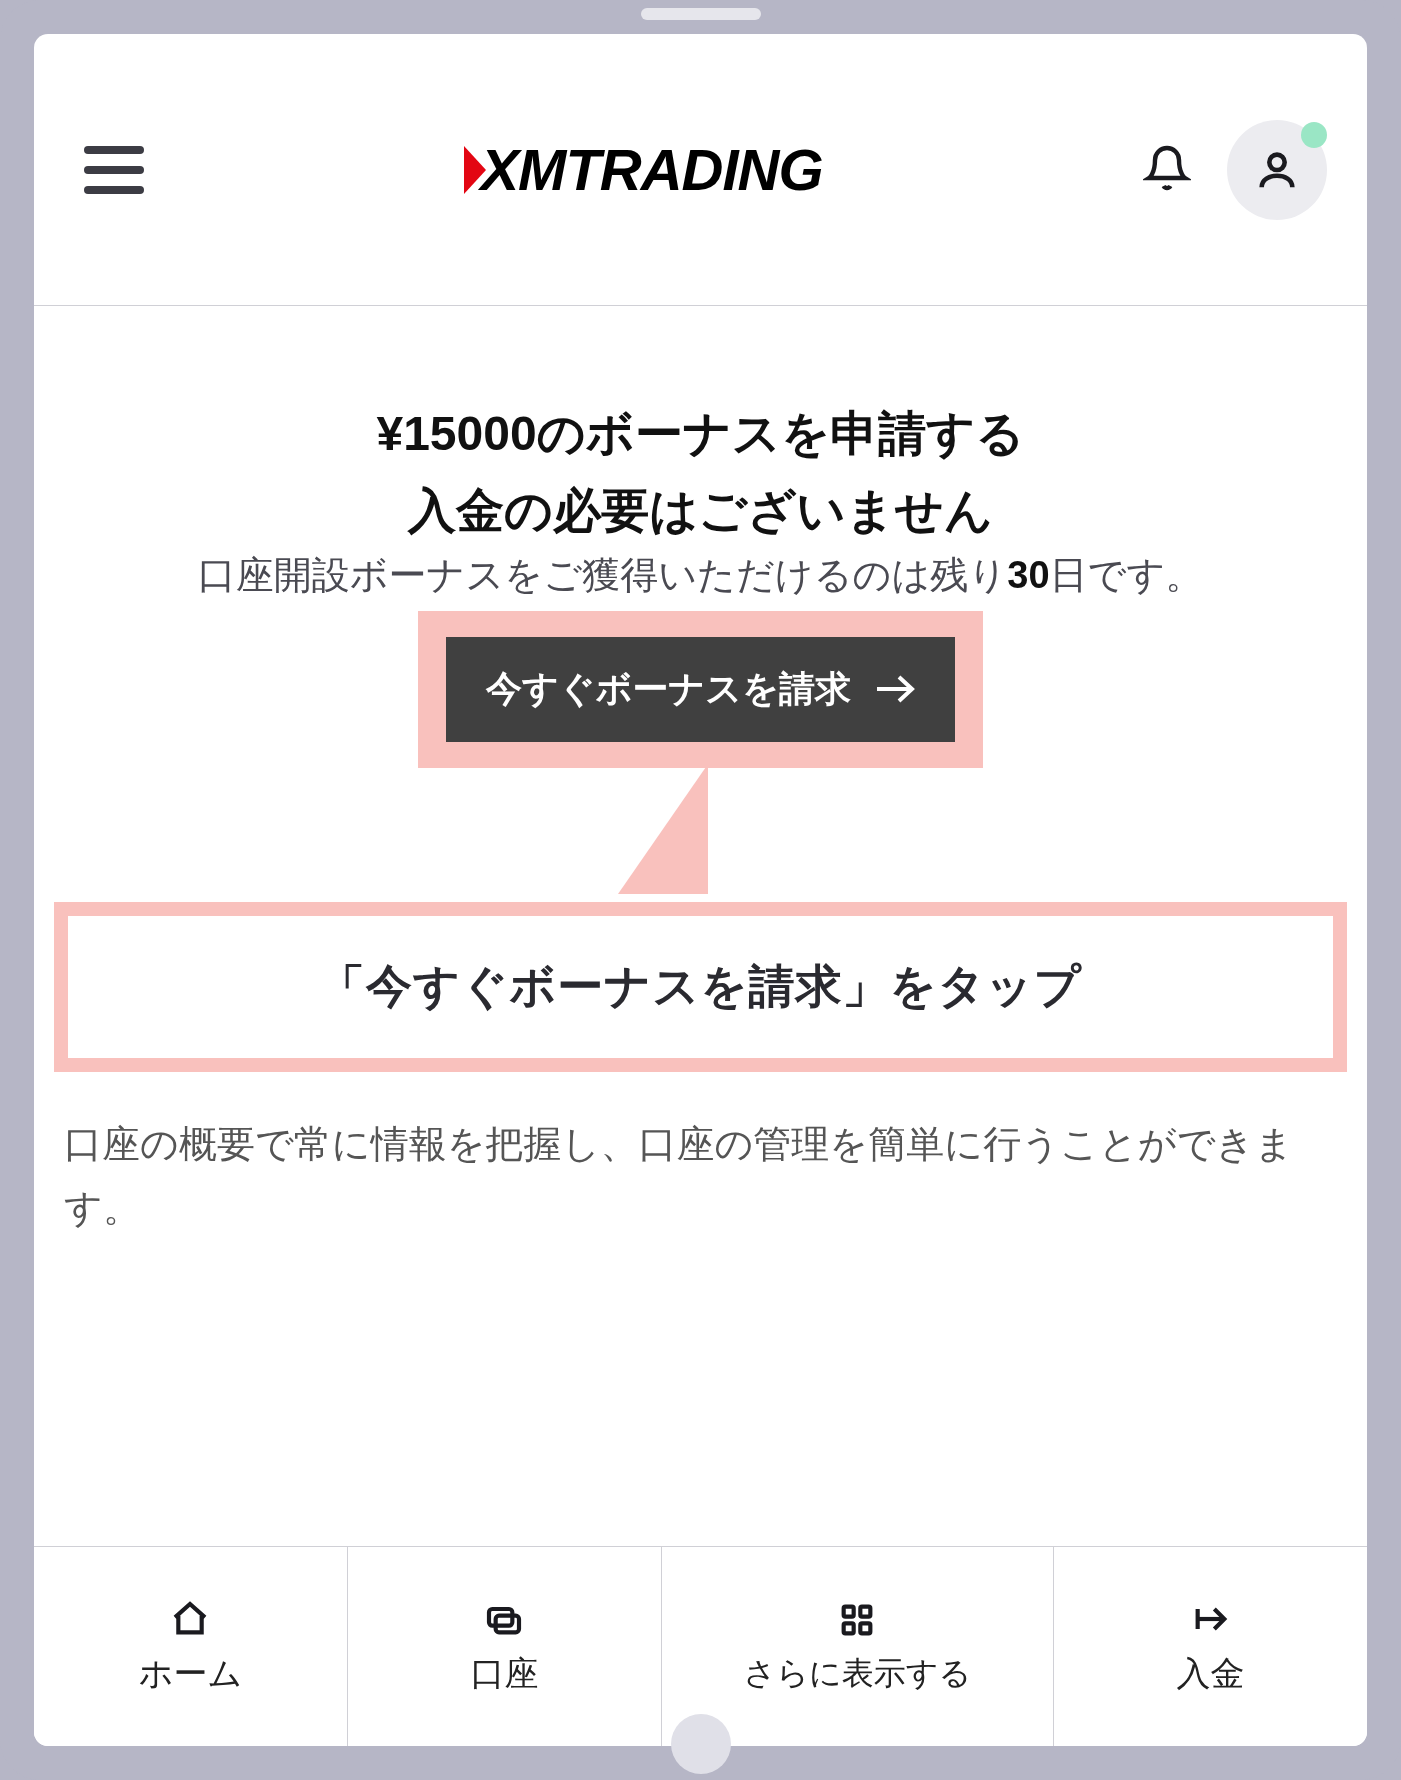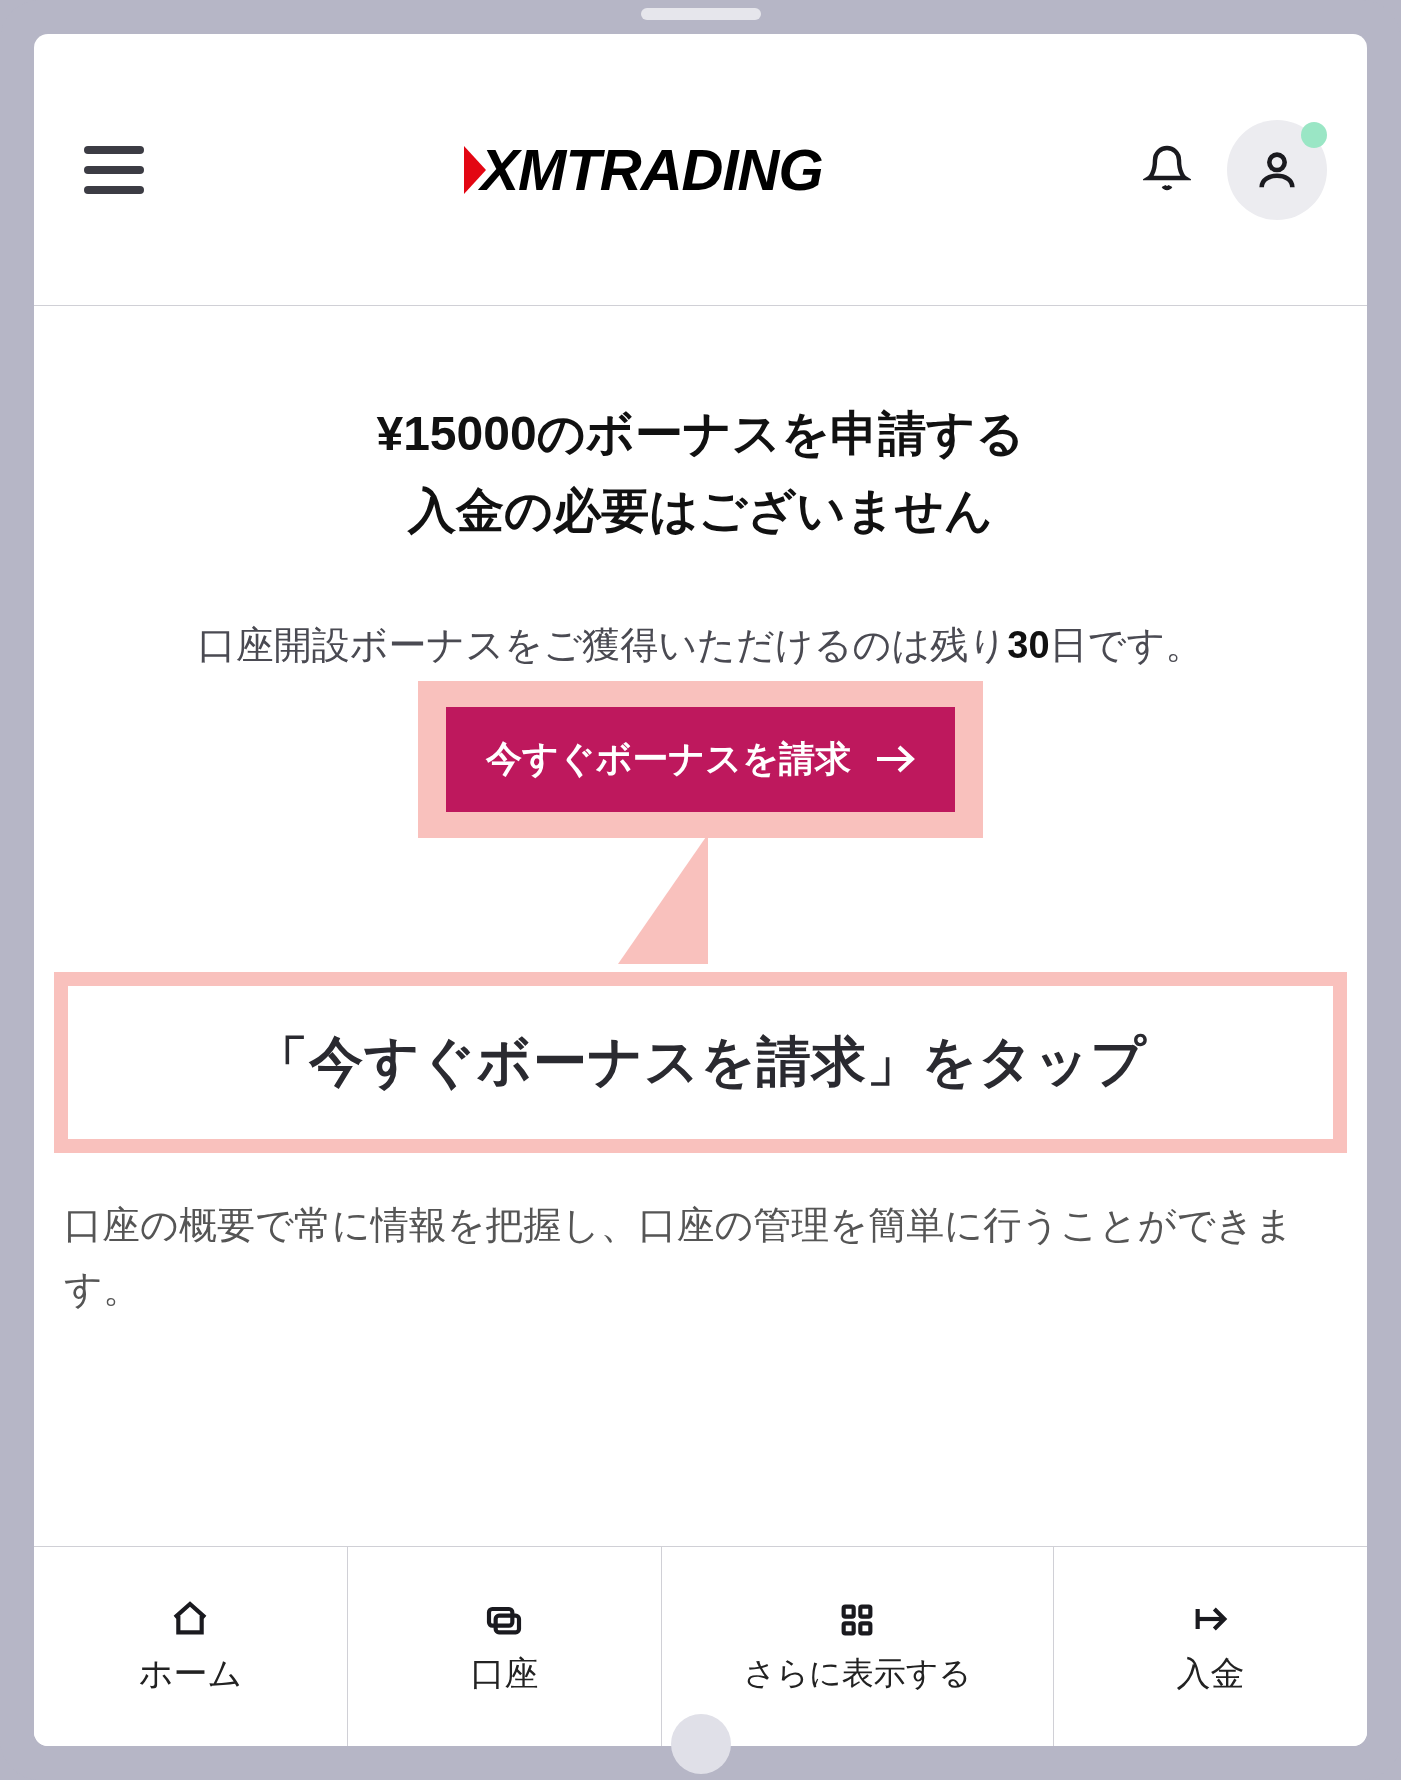--- a/index.html
+++ b/index.html
@@ -140,41 +140,40 @@
     text-align: center;
     flex: 0 0 auto;
   }
   .hero-title {
     font-size: 48px;
     font-weight: 800;
     color: #111;
     line-height: 1.6;
   }
   .hero-sub {
-    margin-top: 70px;
     font-size: 38px;
     color: #4a4a52;
   }
   .hero-sub b {
     color: #111;
     font-weight: 800;
   }
 
   .highlight-wrap {
     position: relative;
     margin-top: 10px;
     display: inline-block;
   }
   .highlight-bg {
     background: #f9c1bd;
     padding: 26px 28px;
     display: inline-block;
   }
   .cta-button {
-    background: #be185d;
+    background: #404040;
     color: #fff;
     font-size: 36px;
     font-weight: 700;
     padding: 28px 40px;
     border: none;
     display: inline-flex;
     align-items: center;
     gap: 24px;
     cursor: pointer;
   }
@@ -197,21 +196,21 @@
     margin-top: 0px;
     padding: 0 20px;
   }
   .callout-box {
     border: 14px solid #f9c1bd;
     background: #fff;
     padding: 40px 18px;
     text-align: center;
   }
   .callout-text {
-    font-size: 54px;
+    font-size: 46px;
     font-weight: 800;
     color: #2a2a30;
     letter-spacing: 1px;
   }
 
   .desc-text {
     padding: 40px 30px 0;
     font-size: 38px;
     color: #555;
     line-height: 1.7;

